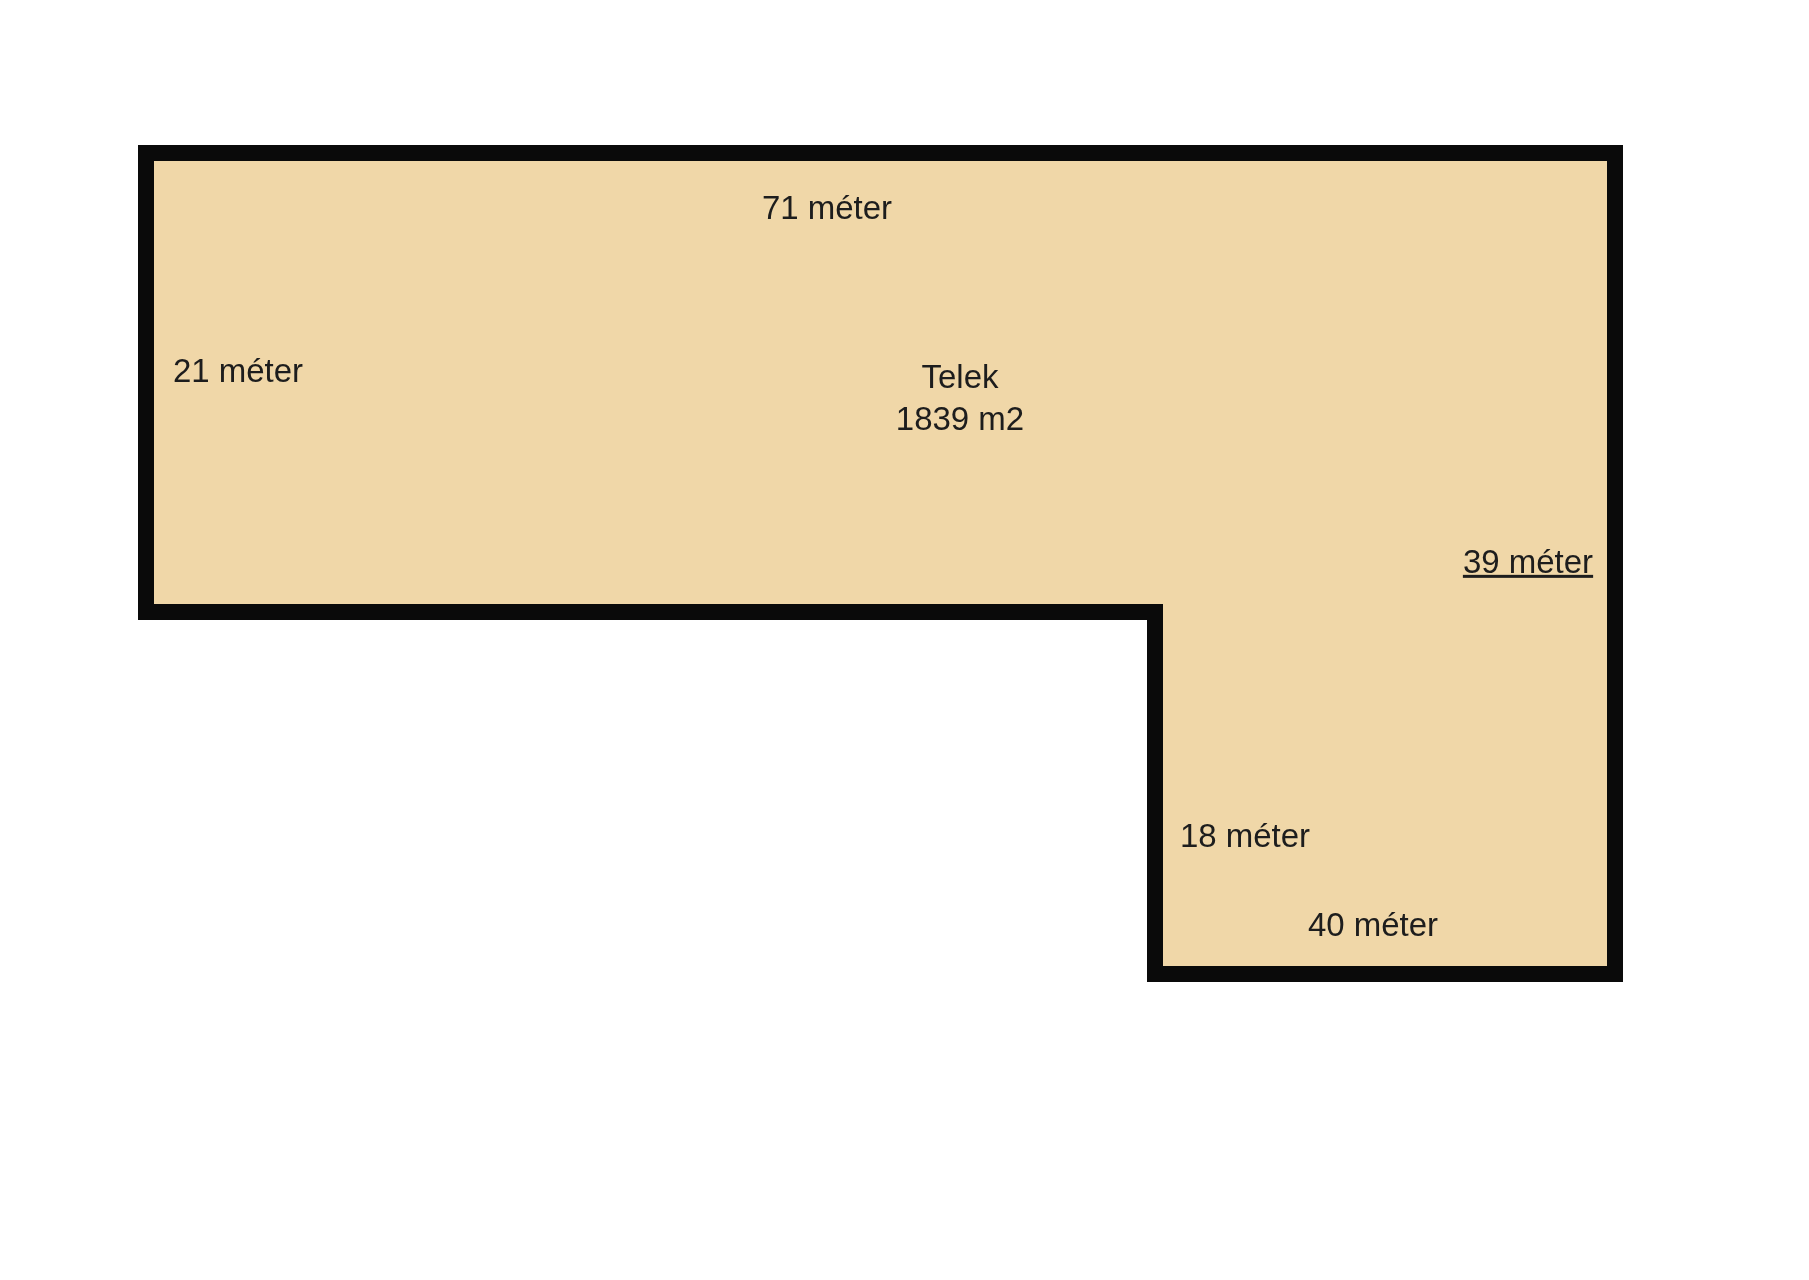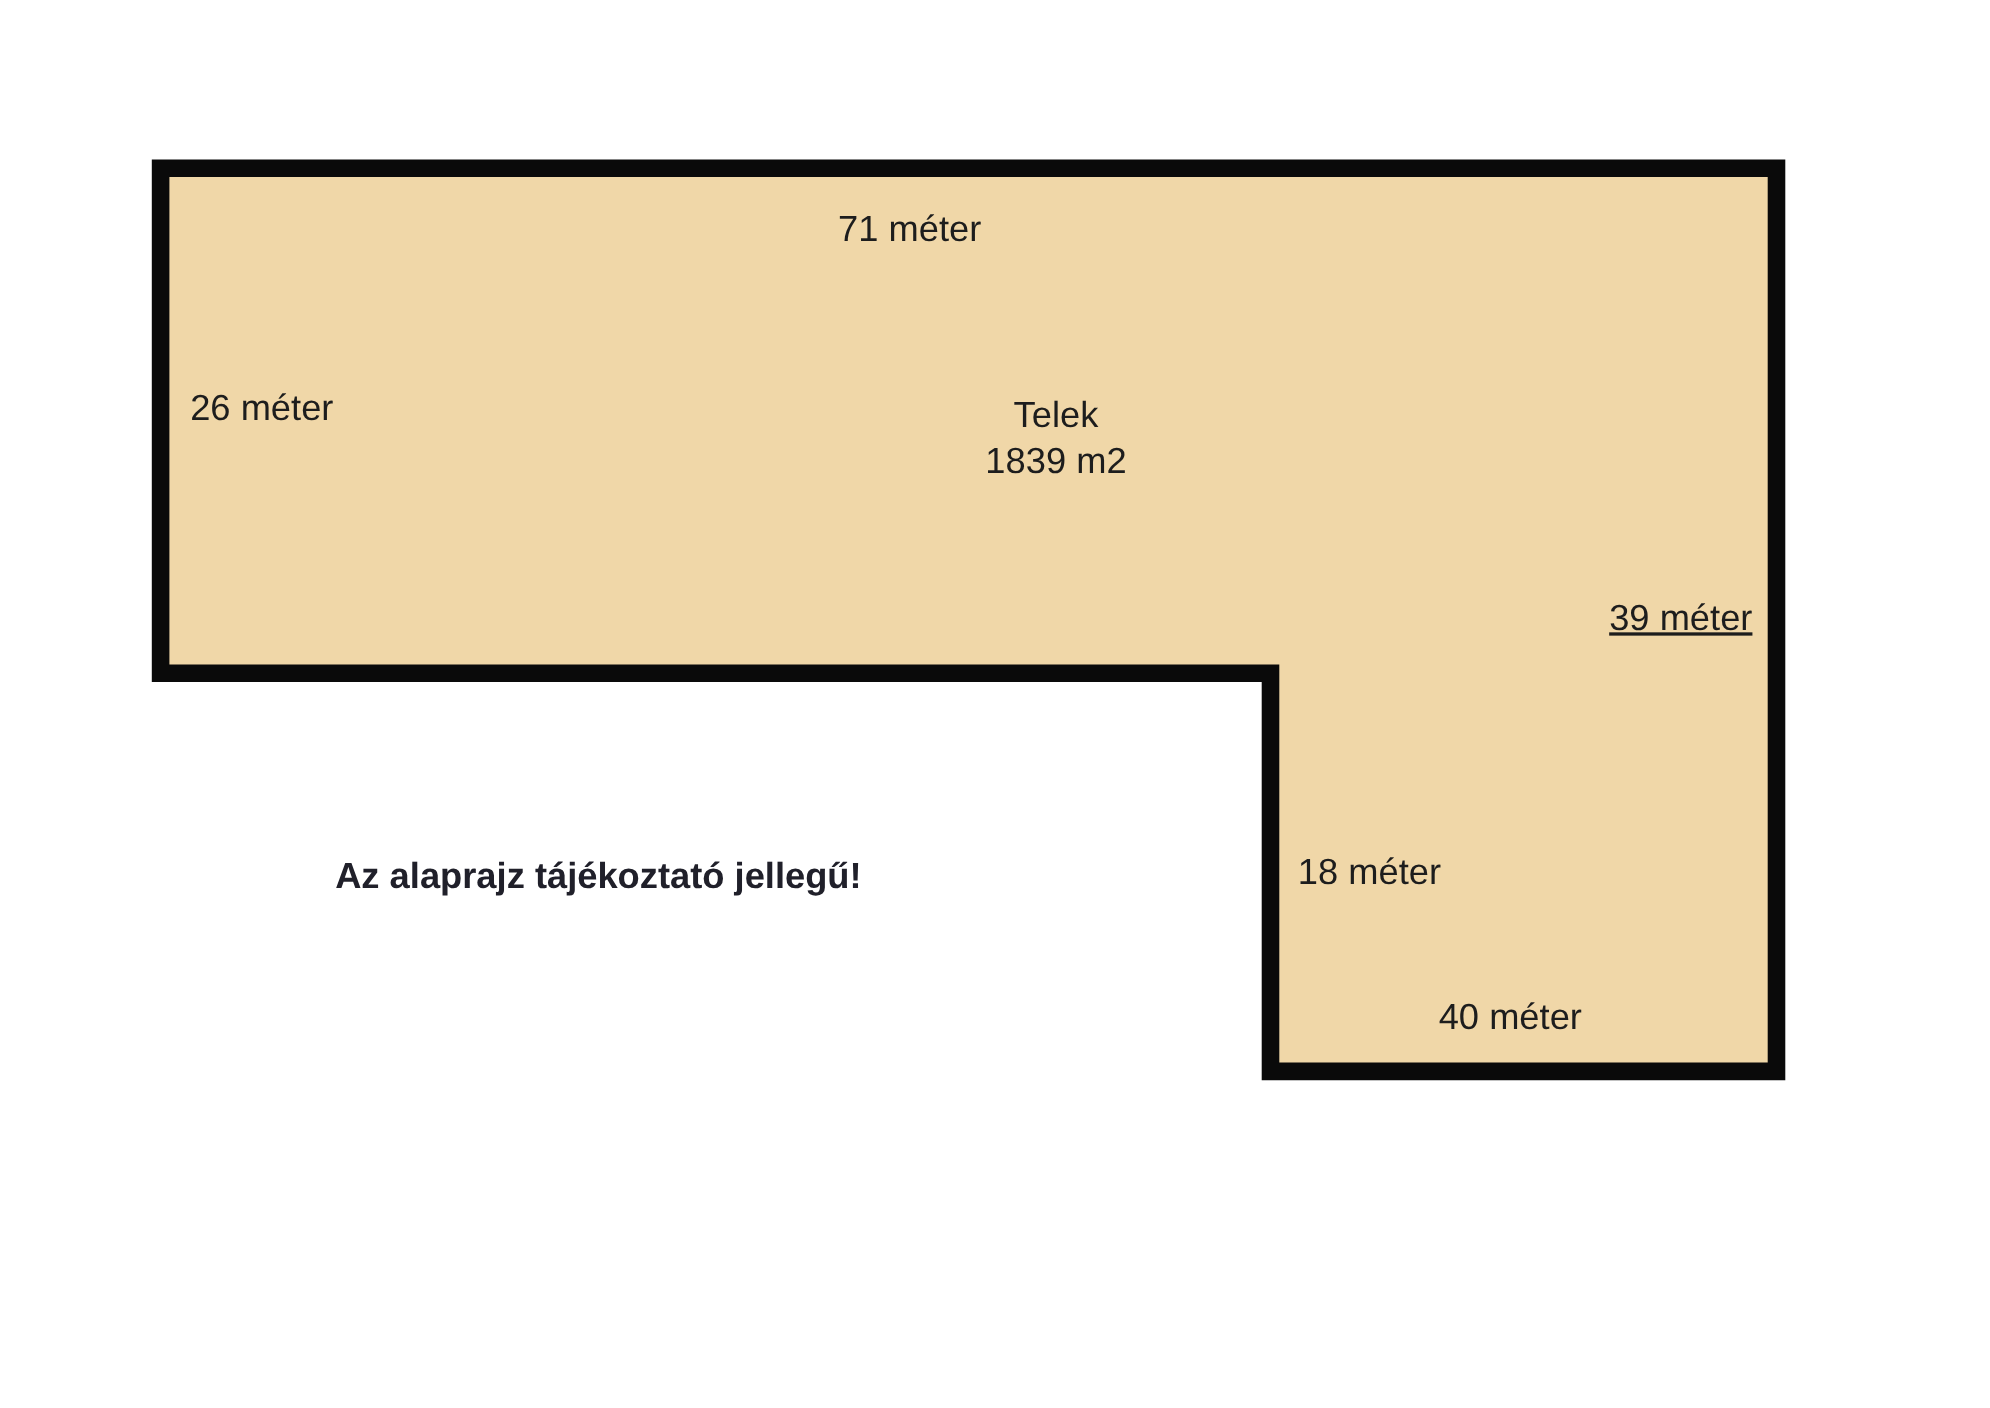--- a/index.html
+++ b/index.html
@@ -32,21 +32,21 @@
     white-space: nowrap;
     font-size: 33px;
     color: #1d1d1d;
     line-height: 1.1;
   }
   .label-top    { left: 827px;  top: 208px; }
   .label-left   { left: 238px;  top: 371px; }
   .label-name   { left: 960px;  top: 377px; }
   .label-area   { left: 960px;  top: 419px; text-align: center; }
   .label-right  { left: 1528px; top: 562px; text-decoration: underline; }
-  .label-inner  { left: 1245px; top: 793px; }
+  .label-inner  { left: 1245px; top: 836px; }
   .label-bottom { left: 1373px; top: 925px; }
   .disclaimer {
     position: absolute;
     left: 544px;
     top: 796px;
     transform: translate(-50%, -50%);
     white-space: nowrap;
     font-size: 33px;
     font-weight: bold;
     color: #20202a;
@@ -56,27 +56,26 @@
 <body>
 
 <div class="stage">
 
   <svg class="plot-svg" width="1809" height="1280" viewBox="0 0 1809 1280">
     <polygon points="146,153 1615,153 1615,974 1155,974 1155,612 146,612" stroke-width="16" stroke-linejoin="miter" fill="#f0d7a8" stroke="#0a0a0a"></polygon>
   </svg>
 
   <div class="label label-top">71 méter</div>
 
-  <div class="label label-left">26 méter</div>
+  <div class="label label-left">21 méter</div>
 
   <div class="label label-name">Telek</div>
 
   <div class="label label-area">1839 m2</div>
 
   <div class="label label-right">39 méter</div>
 
   <div class="label label-inner">18 méter</div>
 
   <div class="label label-bottom">40 méter</div>
 
-  <div class="disclaimer">Az alaprajz tájékoztató jellegű!</div>
 
 </div>
 
 </body></html>

